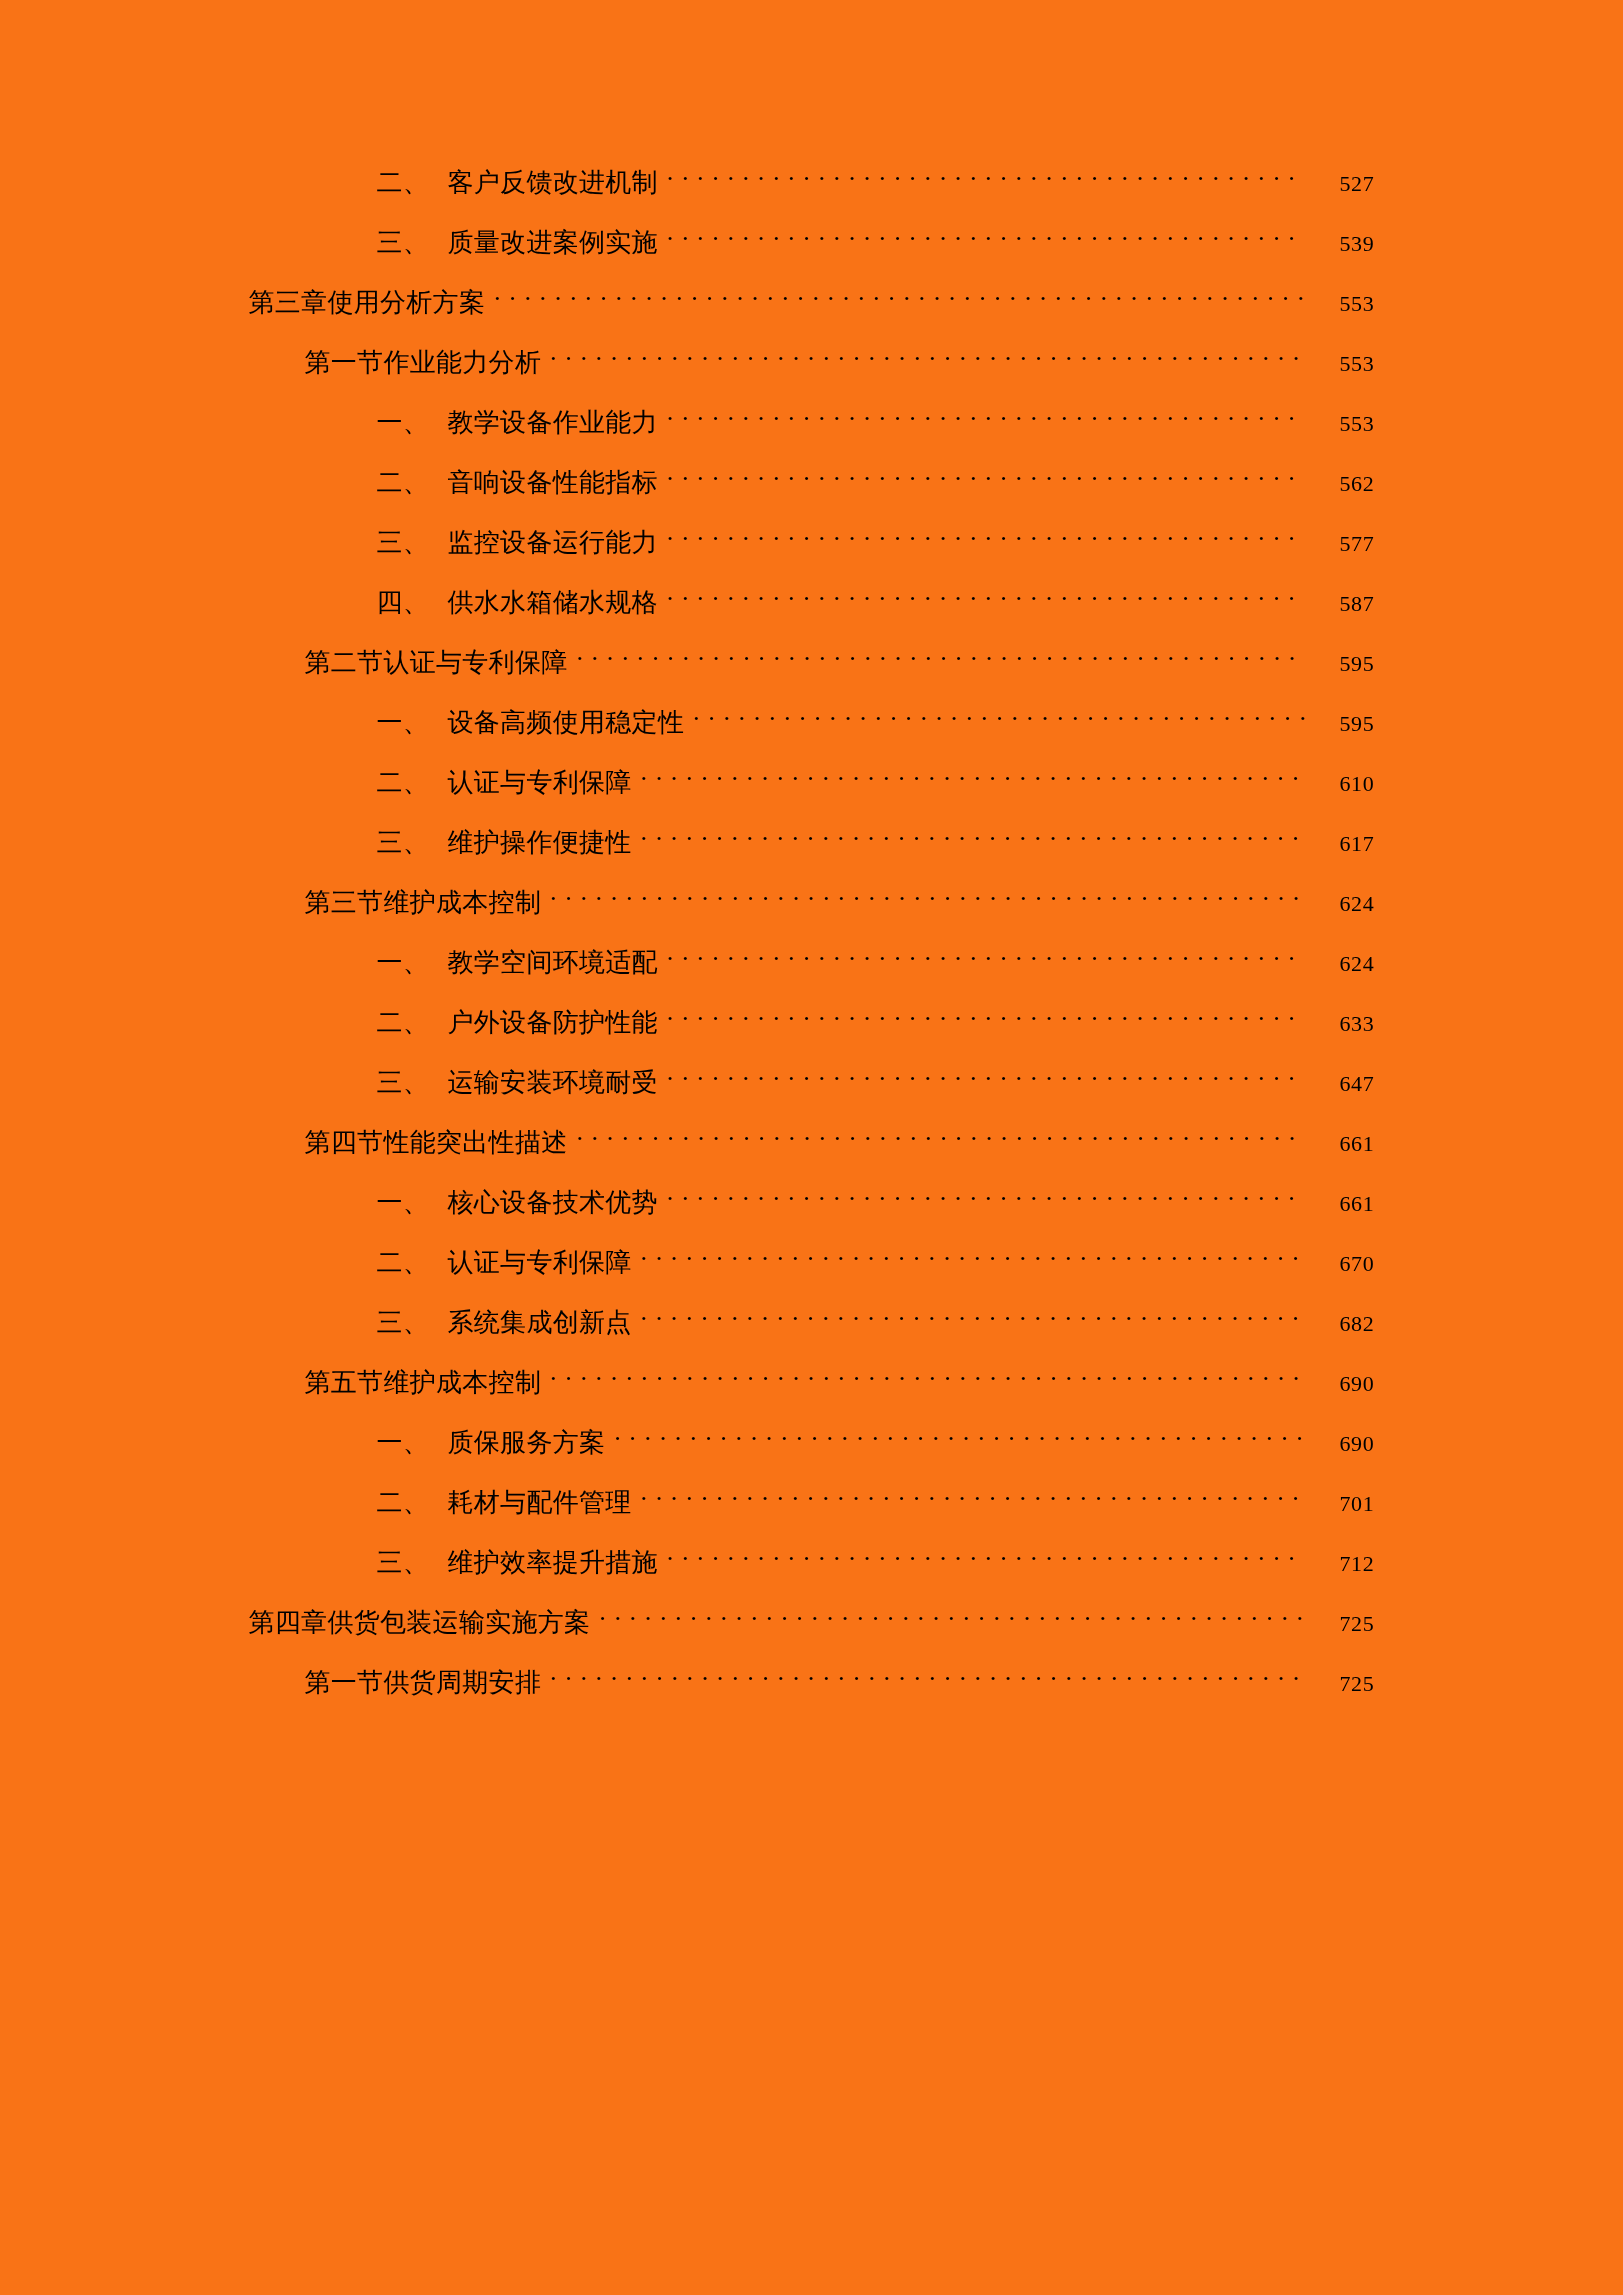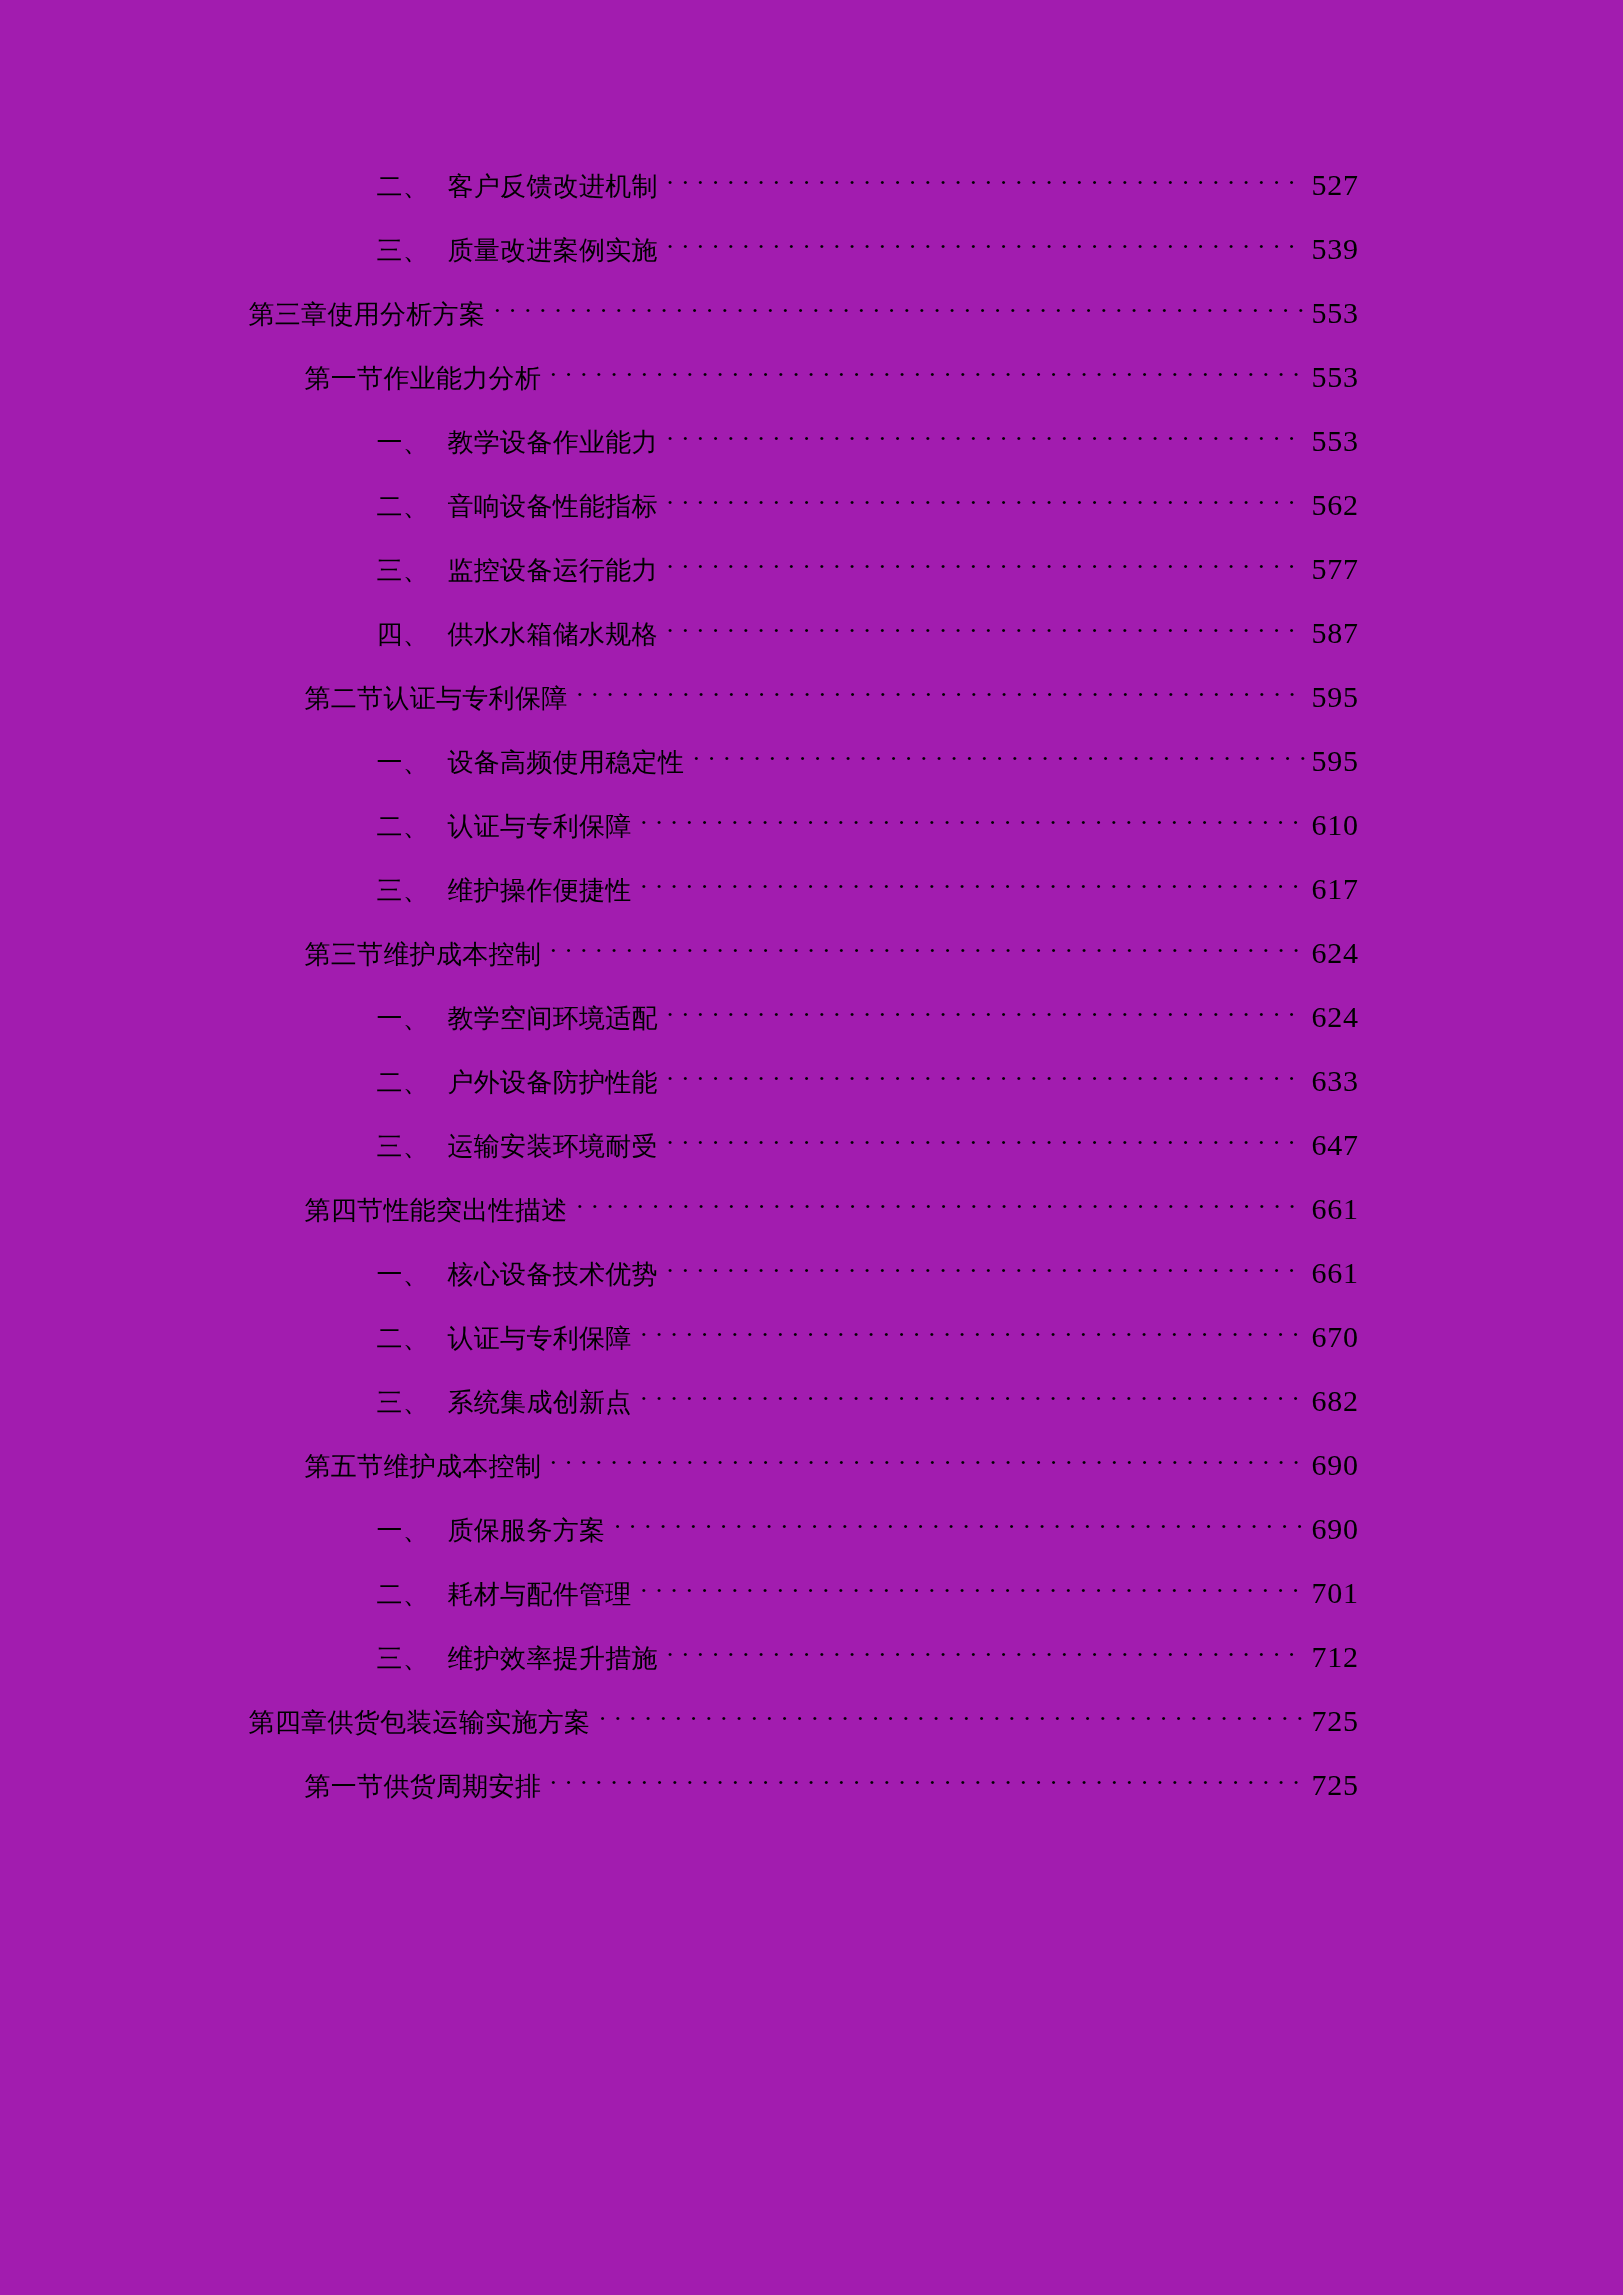--- a/index.html
+++ b/index.html
@@ -4,21 +4,21 @@
 <style>
   html, body {
     margin: 0;
     padding: 0;
     background: #ffffff;
   }
   .page {
     position: relative;
     width: 1623px;
     height: 2295px;
-    background: #a21caf;
+    background: #f97316;
     font-family: "Liberation Serif", "DejaVu Serif", serif;
     color: #000000;
     box-sizing: border-box;
     padding: 170px 0 0 0;
   }
   .toc {
     width: 1126px;
     margin: 0 auto;
   }
   .toc-row {
@@ -51,21 +51,22 @@
     position: relative;
     top: -3.9px;
     font-size: 26px;
     letter-spacing: 6.5px;
     color: #000;
     white-space: nowrap;
   }
   .toc-page {
     flex: 0 0 auto;
     width: 63px;
-    font-size: 30px;
+    text-align: right;
+    font-size: 22px;
     letter-spacing: 0.7px;
   }
   .bold { font-weight: 400; }
 </style>
 </head>
 <body>
 
 <div class="page">
   <div class="toc" id="toc-root">
       <div class="toc-row lvl-item">

